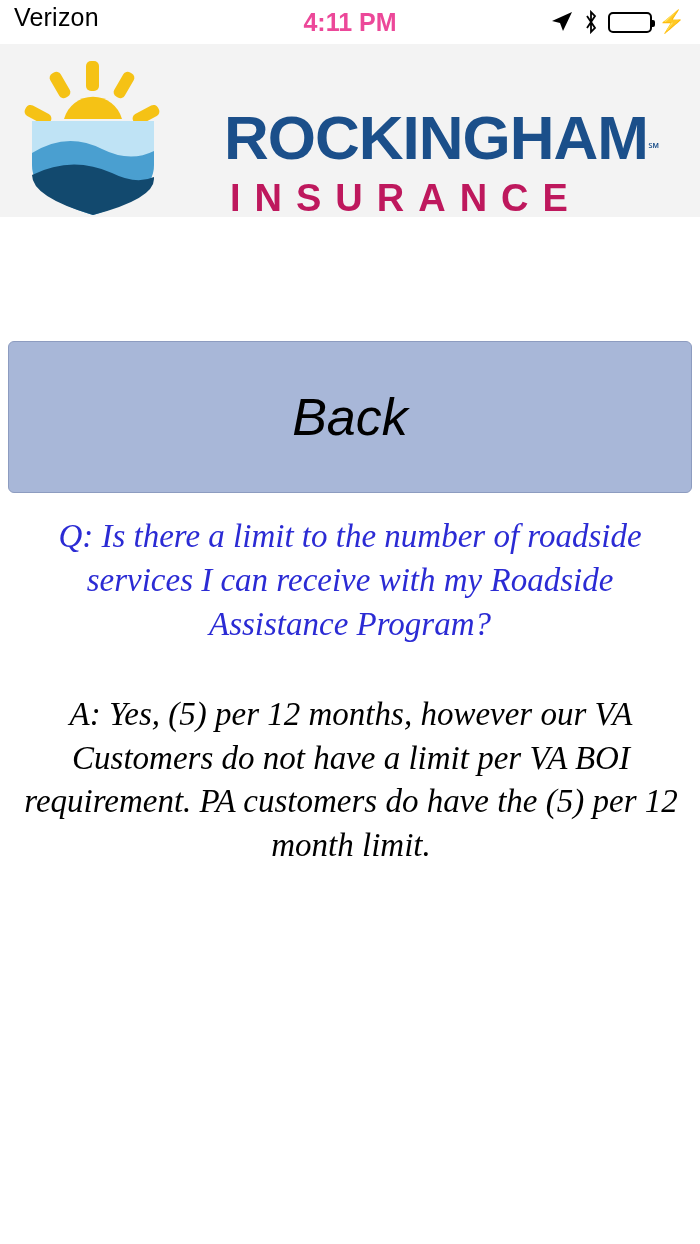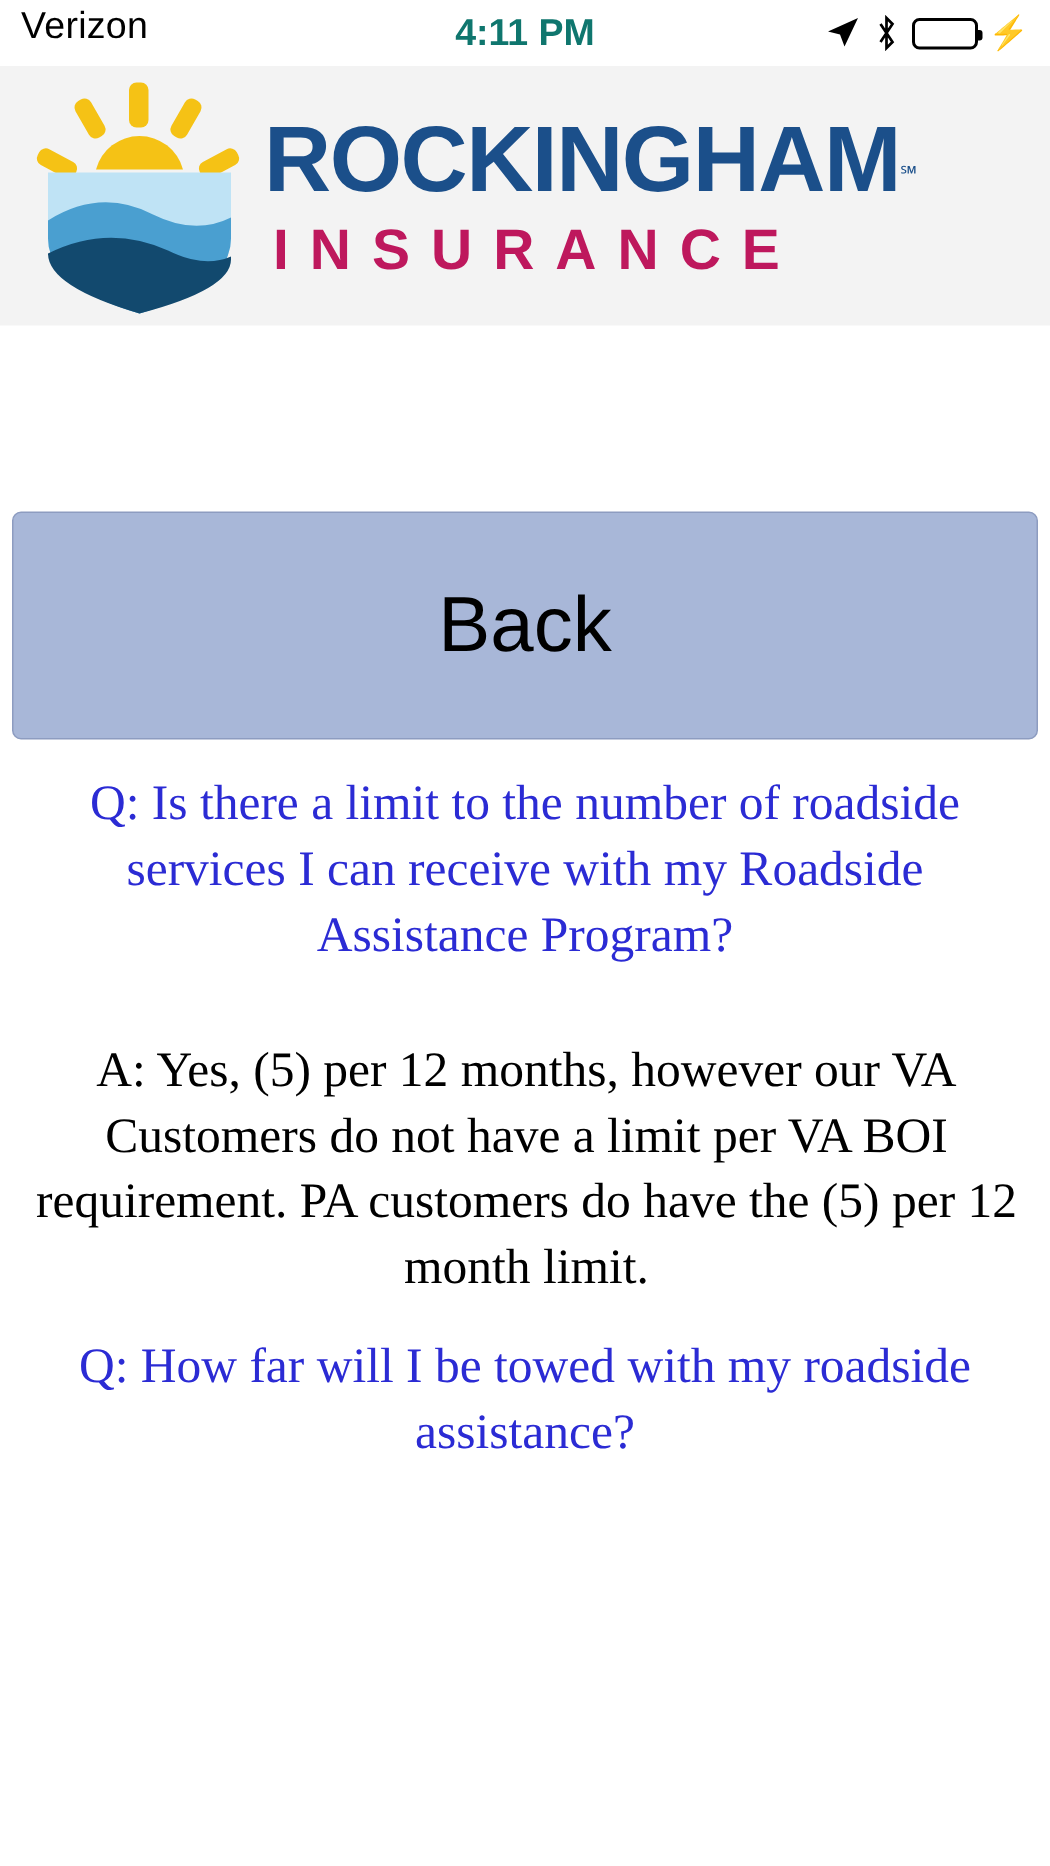--- a/index.html
+++ b/index.html
@@ -51,21 +51,21 @@
     font-size: 25px;
     color: #000;
     letter-spacing: 0.2px;
   }
   .status-time {
     position: absolute;
     left: 0; right: 0;
     text-align: center;
     font-size: 25px;
     font-weight: 600;
-    color: #0f766e;
+    color: #ec4899;
     pointer-events: none;
   }
   .status-right {
     margin-left: auto;
     display: flex;
     align-items: center;
     gap: 9px;
   }
   .loc-icon svg, .bt-icon svg { display: block; }
   .battery {
@@ -98,24 +98,25 @@
     line-height: 1;
     color: #000;
     margin-left: -2px;
   }
 
   
   .logo-band {
     height: 173px;
     background: #f3f3f3;
     display: flex;
-    align-items: center;
+    align-items: flex-end;
     padding-left: 12px;
     box-sizing: border-box;
     position: relative;
+    gap: 48px;
   }
   .logo-mark {
     width: 160px;
     height: 160px;
     position: relative;
     flex: 0 0 auto;
   }
   .logo-text {
     margin-left: 4px;
     line-height: 1;
@@ -140,20 +141,21 @@
     color: #be185d;
     letter-spacing: 14px;
     margin-top: 10px;
     padding-left: 6px;
   }
 
   
   .content {
     padding: 0;
     background: #fff;
+    font-style: italic;
   }
   .spacer {
     height: 124px;
   }
   .back-button {
     margin: 0 8px;
     height: 152px;
     background: #a8b7d8;
     border: 1px solid #8d9cc0;
     border-radius: 6px;
@@ -260,14 +262,13 @@
   <div class="spacer"></div>
 
   <div class="back-button">
     <span>Back</span>
   </div>
 
 
   <div class="q">Q: Is there a limit to the number of roadside services I can receive with my Roadside Assistance Program?</div>
   <div class="a">A: Yes, (5) per 12 months, however our VA Customers do not have a limit per VA BOI requirement. PA customers do have the (5) per 12 month limit.</div>
 
-  <div class="q">Q: How far will I be towed with my roadside assistance?</div>
 </div>
 
 </body></html>

